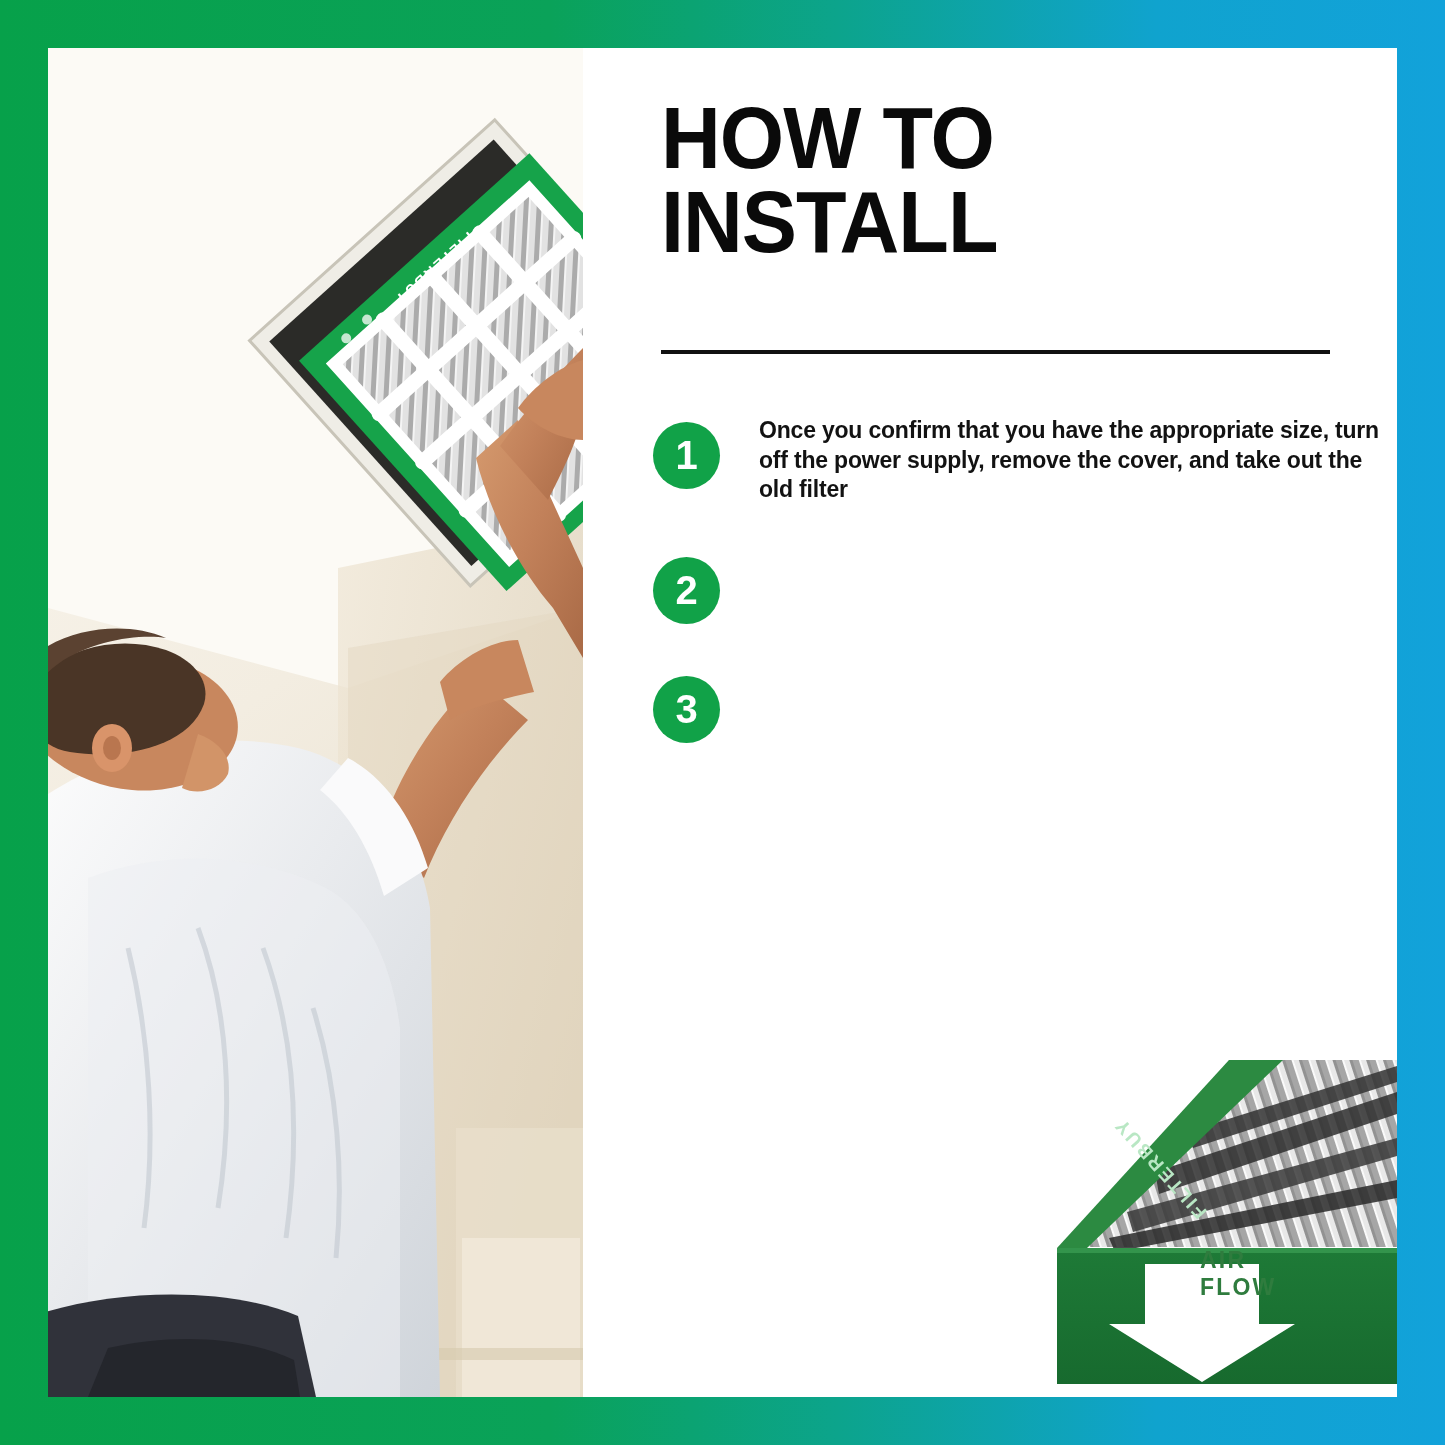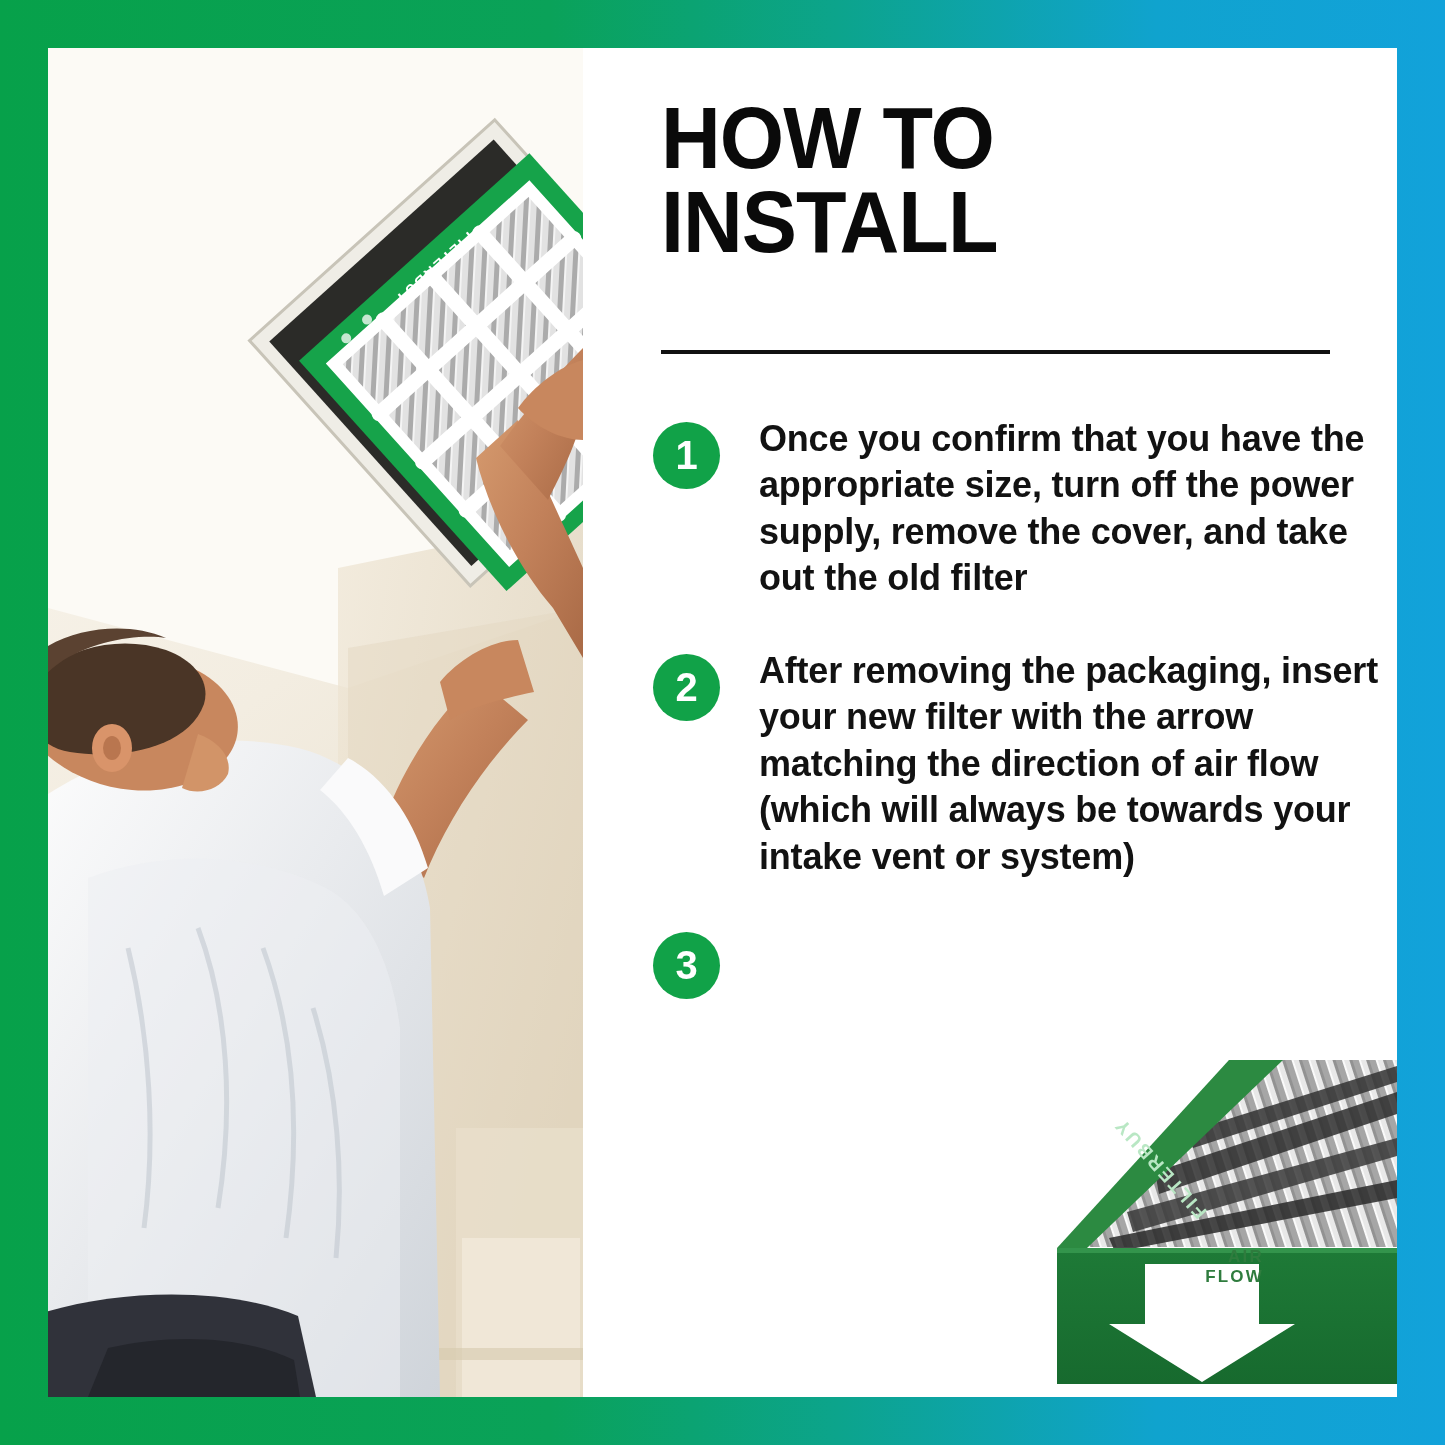--- a/index.html
+++ b/index.html
@@ -80,44 +80,44 @@
     font-weight:bold;
     display:flex;
     align-items:center;
     justify-content:center;
     margin-top:6px;
     font-family:"Liberation Sans", sans-serif;
   }
   .step-text {
     flex:1 1 auto;
     margin-left:39px;
-    font-size:36px;
+    font-size:23px;
     line-height:1.29;
     font-weight:bold;
     color:#121212;
     letter-spacing:-0.2px;
     font-family:"Liberation Sans", sans-serif;
   }
 
   
   .product {
     position:absolute;
     right:0; bottom:0;
     width:350px; height:345px;
     overflow:hidden;
     pointer-events:none;
   }
   .product svg { display:block; }
 
   .af-text {
     position:absolute;
-    left:1168px; top:1247px;
+    left:1200px; top:1247px;
     width:96px;
-    text-align:right;
-    font-size:17px;
+    text-align:left;
+    font-size:23px;
     line-height:1.18;
     letter-spacing:2.2px;
     font-weight:bold;
     color:#2F7C3E;
     font-family:"Liberation Sans", sans-serif;
     z-index:9;
   }
   .af-text span { display:block; }
 </style>
 </head>
@@ -245,21 +245,20 @@
 
     <div class="steps">
 
       <div class="step">
         <div class="badge">1</div>
         <div class="step-text">Once you confirm that you have the appropriate size, turn off the power supply, remove the cover, and take out the old filter</div>
       </div>
 
       <div class="step">
         <div class="badge">2</div>
-        <div class="step-text">After removing the packaging, insert your new filter with the arrow matching the direction of air flow (which will always be towards your intake vent or system)</div>
       </div>
 
       <div class="step">
         <div class="badge">3</div>
       </div>
 
     </div>
   </div>
 
   <div class="product">

